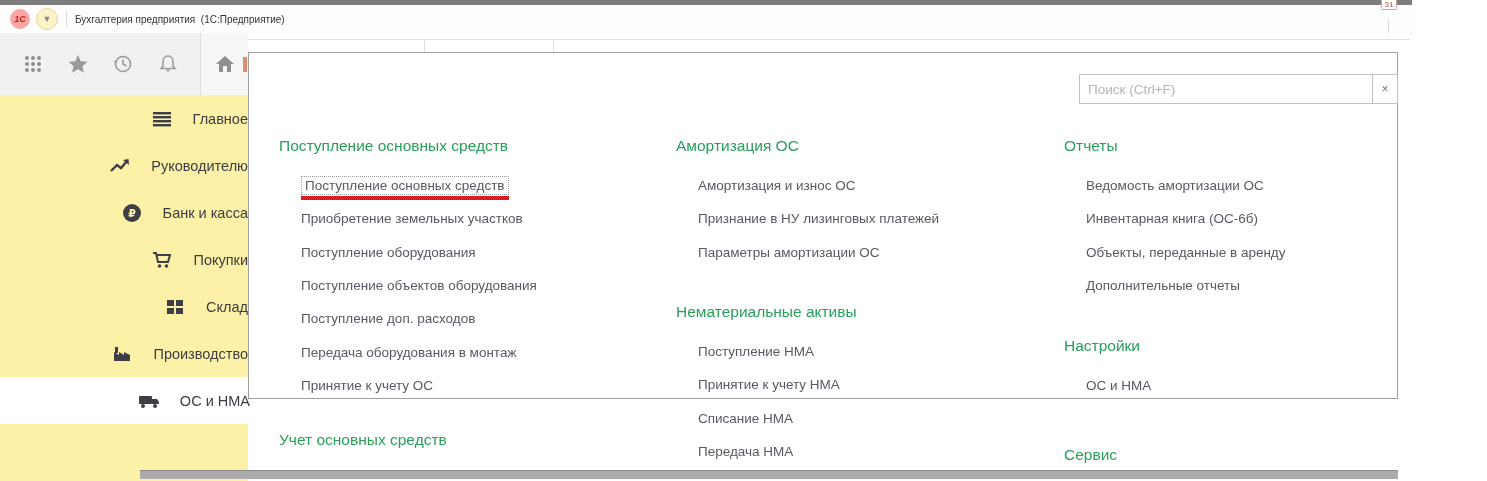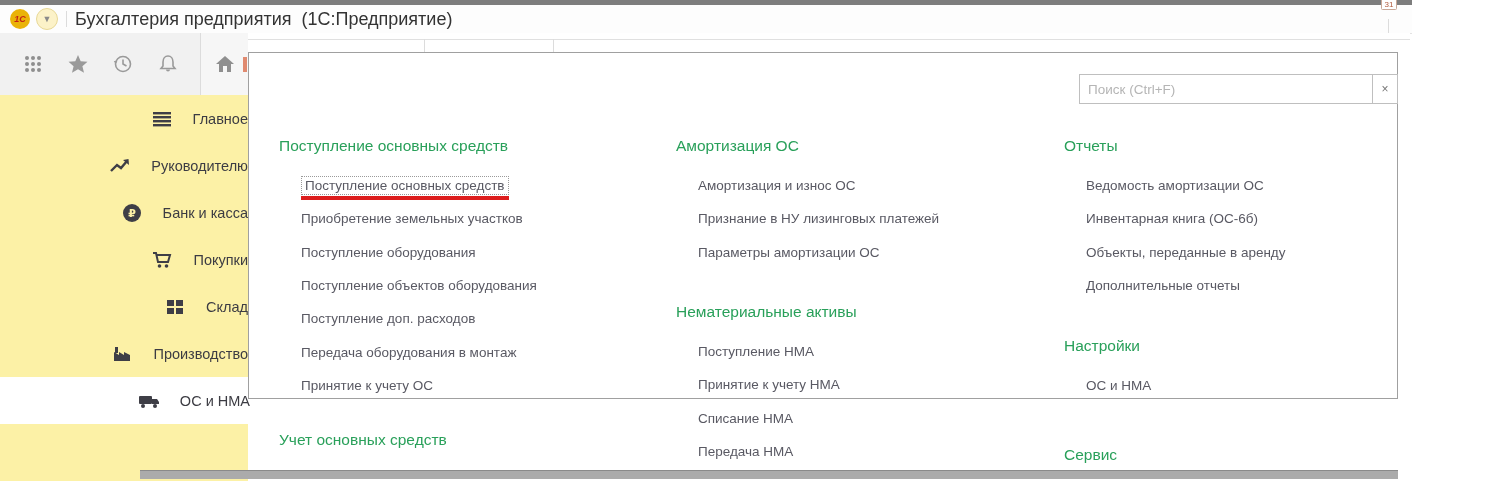--- a/index.html
+++ b/index.html
@@ -2,28 +2,28 @@
 <html><head>
 <meta charset="utf-8">
 <style>
   html,body{margin:0;padding:0;background:#fff;}
   .screen{position:relative;width:1487px;height:481px;overflow:hidden;
           font-family:"Liberation Sans","DejaVu Sans",sans-serif;background:#fff;}
   
   .top-strip{position:absolute;left:0;top:0;width:1412px;height:5px;background:#7d7d7d;}
   .titlebar{position:absolute;left:0;top:5px;width:1412px;height:28px;background:#fdfdfd;
             border-bottom:1px solid #e3e3e3;display:flex;align-items:center;}
-  .logo-1c{width:20px;height:20px;border-radius:50%;background:#eab308;margin-left:10px;
+  .logo-1c{width:20px;height:20px;border-radius:50%;background:#fca5a5;margin-left:10px;
            display:flex;align-items:center;justify-content:center;
            color:#c42315;font-weight:bold;font-style:italic;font-size:9px;flex:0 0 auto;}
   .drop-btn{width:20px;height:20px;border-radius:50%;background:#fcf2c8;border:1px solid #e8d896;
             margin-left:6px;display:flex;align-items:center;justify-content:center;
             color:#8a8a8a;font-size:9px;flex:0 0 auto;cursor:default;}
   .tb-sep{width:1px;height:16px;background:#dcdcdc;margin:0 8px;flex:0 0 auto;}
-  .win-title{font-size:18px;color:#333;white-space:pre;}
+  .win-title{font-size:10px;color:#333;white-space:pre;}
   .tb-right{margin-left:auto;margin-right:12px;display:flex;align-items:center;gap:7px;flex-direction:column;}
   .tb-ic{display:flex;align-items:center;justify-content:center;width:22px;height:20px;}
   .mem{color:#9b7a68;font-weight:bold;font-size:13px;width:auto;padding:0 2px;}
   
   .toolbar2{position:absolute;left:0;top:33px;width:200px;height:62px;background:#f1f1f1;
             display:flex;align-items:center;justify-content:space-around;padding:0 10px;box-sizing:border-box;}
   .toolbar2-right{position:absolute;left:200px;top:33px;width:48px;height:62px;background:#f6f6f6;
                   border-left:1px solid #dcdcdc;display:flex;align-items:center;justify-content:center;}
   .tabstrip{position:absolute;left:248px;top:33px;width:1162px;height:19px;background:#fff;}
   .tabstrip .hline{position:absolute;left:0;top:6px;width:100%;height:1px;background:#e0e0e0;}

